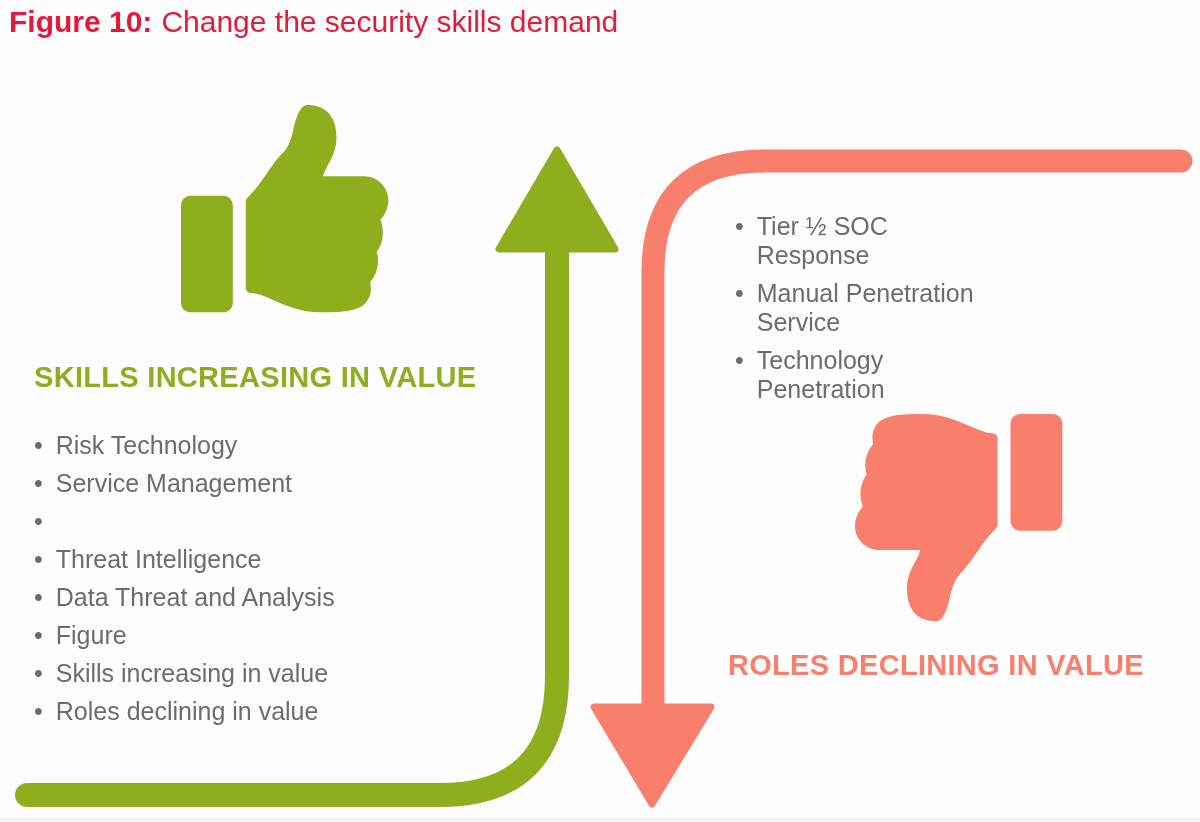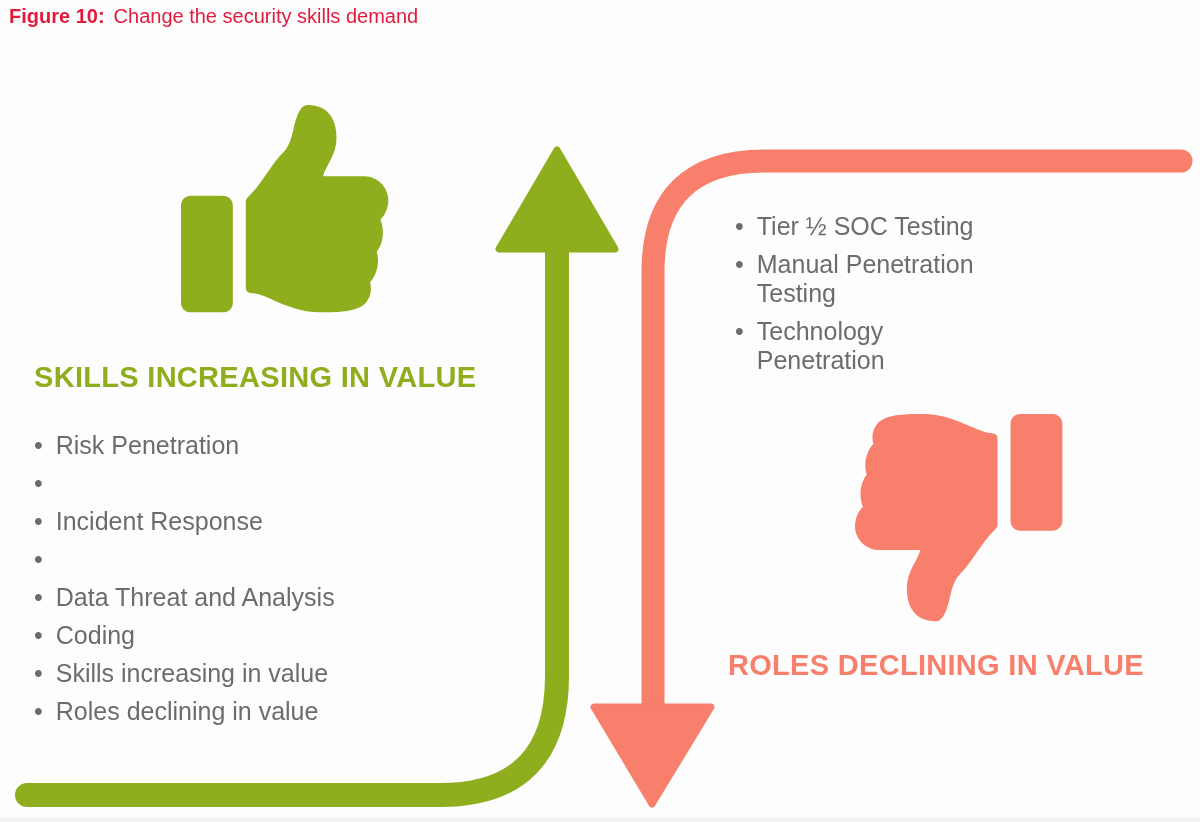--- a/index.html
+++ b/index.html
@@ -3,21 +3,21 @@
 <meta charset="utf-8">
 <style>
   :root{
     --green:#8fae1e; --coral:#f87f6b; --red:#e41a3c; --gray:#6c6c6c;
   }
   html,body{margin:0;padding:0;background:#ffffff;}
   .canvas{
     position:relative; width:1200px; height:822px; overflow:hidden;
     background:#fdfdfd; font-family:"Liberation Sans", sans-serif;
   }
-  .figtitle{position:absolute; left:9px; top:5px; font-size:20px; color:var(--red); white-space:nowrap;}
+  .figtitle{position:absolute; left:9px; top:5px; font-size:30px; color:var(--red); white-space:nowrap;}
   .figtitle .lbl{font-weight:700; margin-right:9px;}
   .figtitle .txt{font-weight:400;}
   .heading{position:absolute; font-size:29px; font-weight:700; letter-spacing:.3px; white-space:nowrap;}
   .heading.skills{left:34px; top:361px; color:var(--green);}
   .heading.roles{left:728px; top:649px; color:var(--coral);}
   ul.blist{list-style:none; margin:0; padding:0; position:absolute;}
   ul.blist li{display:flex; gap:13px; font-size:25px; color:var(--gray); line-height:29px; margin-bottom:9px;}
   ul.blist li .b{flex:0 0 auto; line-height:29px;}
   ul.blist.left{left:34px; top:431px;}
   ul.blist.right{left:735px; top:212px; width:252px;}
@@ -44,58 +44,59 @@
     <path transform="translate(181,105) scale(0.405)" fill="var(--green)" d="M104 224H24c-13.255 0-24 10.745-24 24v240c0 13.255 10.745 24 24 24h80c13.255 0 24-10.745 24-24V248c0-13.255-10.745-24-24-24zM384 81.452c0 42.416-25.97 66.208-33.277 94.548h101.723c33.397 0 59.397 27.746 59.553 58.098.084 17.938-7.546 37.249-19.439 49.197l-.11.11c9.836 23.337 8.237 56.037-9.308 79.469 8.681 25.895-.069 57.704-16.382 74.757 4.298 17.598 2.244 32.575-6.148 44.632C444.846 511.587 389.616 512 346.839 512l-2.845-.001c-48.287-.017-87.806-17.598-119.56-31.725-15.957-7.099-36.821-15.887-52.651-16.178-6.54-.12-11.783-5.457-11.783-11.998v-213.77c0-3.2 1.282-6.271 3.558-8.521 39.614-39.144 56.648-80.587 89.117-113.111 14.804-14.832 20.188-37.236 25.393-58.902C282.515 39.293 291.817 0 312 0c24 0 72 8 72 81.452z"></path>
 
     <path transform="translate(855,414) scale(0.405) rotate(180,256,256)" fill="var(--coral)" d="M104 224H24c-13.255 0-24 10.745-24 24v240c0 13.255 10.745 24 24 24h80c13.255 0 24-10.745 24-24V248c0-13.255-10.745-24-24-24zM384 81.452c0 42.416-25.97 66.208-33.277 94.548h101.723c33.397 0 59.397 27.746 59.553 58.098.084 17.938-7.546 37.249-19.439 49.197l-.11.11c9.836 23.337 8.237 56.037-9.308 79.469 8.681 25.895-.069 57.704-16.382 74.757 4.298 17.598 2.244 32.575-6.148 44.632C444.846 511.587 389.616 512 346.839 512l-2.845-.001c-48.287-.017-87.806-17.598-119.56-31.725-15.957-7.099-36.821-15.887-52.651-16.178-6.54-.12-11.783-5.457-11.783-11.998v-213.77c0-3.2 1.282-6.271 3.558-8.521 39.614-39.144 56.648-80.587 89.117-113.111 14.804-14.832 20.188-37.236 25.393-58.902C282.515 39.293 291.817 0 312 0c24 0 72 8 72 81.452z"></path>
   </svg>
 
   <div class="heading skills">SKILLS INCREASING IN VALUE</div>
 
   <ul class="blist left">
     <li>
         <span class="b">•</span>
-        <span>Risk Penetration</span>
+        <span>Risk Technology</span>
+      </li>
+    <li>
+        <span class="b">•</span>
+        <span>Service Management</span>
       </li>
     <li>
         <span class="b">•</span>
       </li>
     <li>
         <span class="b">•</span>
-        <span>Incident Response</span>
-      </li>
-    <li>
-        <span class="b">•</span>
+        <span>Threat Intelligence</span>
       </li>
     <li>
         <span class="b">•</span>
         <span>Data Threat and Analysis</span>
       </li>
     <li>
         <span class="b">•</span>
-        <span>Coding</span>
+        <span>Figure</span>
       </li>
     <li>
         <span class="b">•</span>
         <span>Skills increasing in value</span>
       </li>
     <li>
         <span class="b">•</span>
         <span>Roles declining in value</span>
       </li>
   </ul>
 
   <ul class="blist right">
     <li>
         <span class="b">•</span>
-        <span>Tier ½ SOC Testing</span>
+        <span>Tier ½ SOC Response</span>
       </li>
     <li>
         <span class="b">•</span>
-        <span>Manual Penetration Testing</span>
+        <span>Manual Penetration Service</span>
       </li>
     <li>
         <span class="b">•</span>
         <span>Technology Penetration</span>
       </li>
   </ul>
 
   <div class="heading roles">ROLES DECLINING IN VALUE</div>
 
   <div class="bottom-strip"></div>

